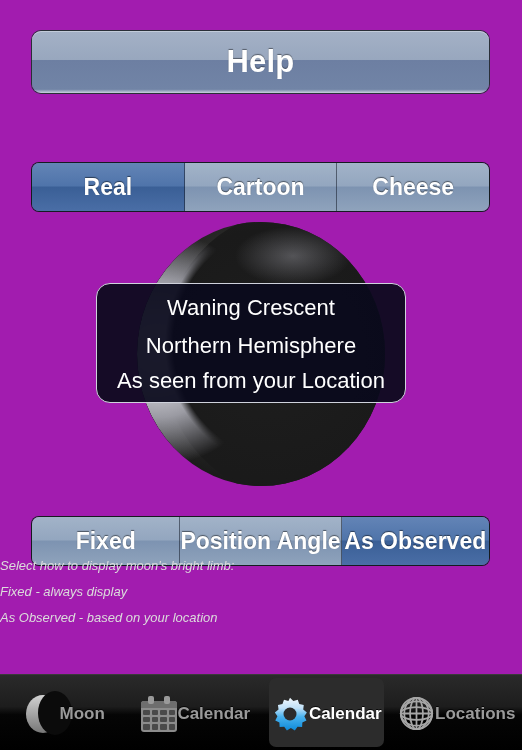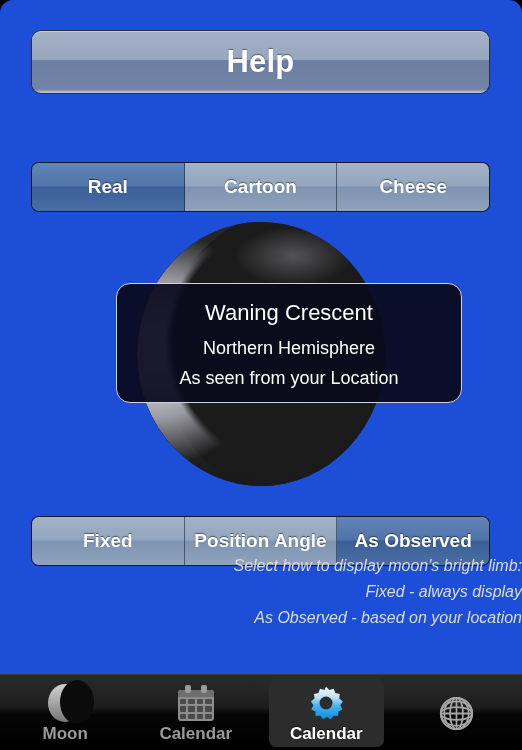--- a/index.html
+++ b/index.html
@@ -2,21 +2,21 @@
 <html><head>
 <meta charset="utf-8">
 <style>
   * { margin:0; padding:0; box-sizing:border-box; }
   html,body {
     width:522px; height:750px;
     background:#000;
     font-family:"Liberation Sans", sans-serif;
     overflow:hidden;
   }
-  #app { position:relative; width:522px; height:750px; background:#1d4ed8;border-radius:13px; }
+  #app { position:relative; width:522px; height:750px; background:#a21caf; }
 
   
   .help-btn{
     position:absolute; left:32px; top:31px; width:457px; height:62px;
     border-radius:9px;
     background:linear-gradient(to bottom,#a4b1c6 0%,#98a7be 46%,#6d7fa2 47%,#7184a6 94%,#c9d2de 100%);
     box-shadow:0 1px 0 rgba(255,255,255,.35) inset, 0 0 0 1px #2a2f38;
     display:flex; align-items:center; justify-content:center;
     cursor:pointer;
   }
@@ -29,21 +29,21 @@
   
   .seg{
     position:absolute; left:32px; width:457px; height:48px;
     border-radius:7px; overflow:hidden; display:flex;
     box-shadow:0 0 0 1px #161a20, 0 1px 0 rgba(255,255,255,.18) inset;
   }
   .seg.top{ top:163px; }
   .seg.bottom{ top:493px;margin-top:24px; }
   .seg-item{
     flex:1; display:flex; align-items:center; justify-content:center;
-    color:#fff; font-size:19px; font-weight:bold;
+    color:#fff; font-size:23px; font-weight:bold;
     text-shadow:0 -1px 1px rgba(0,0,0,.5);
     border-right:1px solid rgba(20,28,40,.55);
     background:linear-gradient(to bottom,#a2b3c8 0%,#93a6bf 48%,#7d93b1 50%,#8fa3bc 100%);
     cursor:pointer; white-space:nowrap;
   }
   .seg-item:last-child{ border-right:none; }
   .seg-item.selected{
     background:linear-gradient(to bottom,#6384b6 0%,#4f74aa 48%,#3a5f96 50%,#4a6ea6 100%);
   }
 
@@ -74,47 +74,47 @@
     border-radius:50%;
     background:radial-gradient(circle at 42% 50%, #1e1e1e 0%, #1a1a1a 60%, rgba(20,20,20,.2) 100%);
   }
   .glow-top{
     position:absolute; left:40%; top:2%; width:46%; height:22%;
     background:radial-gradient(ellipse at center, rgba(190,190,200,.35) 0%, rgba(0,0,0,0) 72%);
   }
 
   
   .info-box{
-    position:absolute; left:116px; top:283px; width:346px; height:120px;
+    position:absolute; left:96px; top:283px; width:310px; height:120px;
     background:rgba(10,10,28,.93);
     border:1px solid #cfd2dc; border-radius:14px;
     display:flex; flex-direction:column; align-items:center; justify-content:center;
     padding-top:2px;
   }
   .info-title{ color:#fff; font-size:22px; margin-bottom:12px; }
-  .info-line{ color:#fff; font-size:18px; margin-bottom:9px; }
+  .info-line{ color:#fff; font-size:22px; margin-bottom:9px; }
   .info-line:last-child{ margin-bottom:0; }
 
   
   .desc{
     position:absolute; left:0; top:553px; width:522px;
-    text-align:right; color:#dcdcdc;
-    font-style:italic; font-size:16px; line-height:26px;
+    text-align:left; color:#dcdcdc;
+    font-style:italic; font-size:13px; line-height:26px;
   }
 
   
   .tabbar{
     position:absolute; left:0; top:674px; width:522px; height:76px;
     background:linear-gradient(to bottom,#2a2a2a 0%,#1d1d1d 42%,#050505 53%,#000 100%);
     border-top:1px solid #3a3a3a;
     display:flex;
   }
   .tab{
     flex:1; position:relative;
-    display:flex; flex-direction:column; align-items:center; justify-content:center;
+    display:flex; align-items:center; justify-content:center;
     cursor:pointer; padding-top:2px;
   }
   .tab .box{
     position:absolute; left:8px; right:8px; top:3px; bottom:3px;
     border-radius:7px; background:transparent;
   }
   .tab.active .box{ background:#2c2c2c; }
   .tab .icon{ position:relative; height:40px; display:flex; align-items:center; justify-content:center; }
   .tab .tlabel{
     position:relative; margin-top:1px;
@@ -275,16 +275,17 @@
             <circle cx="20" cy="20" r="17"></circle>
             <ellipse cx="20" cy="20" rx="7" ry="17"></ellipse>
             <ellipse cx="20" cy="20" rx="13.2" ry="17"></ellipse>
             <line x1="20" y1="3" x2="20" y2="37"></line>
             <line x1="3" y1="20" x2="37" y2="20"></line>
             <ellipse cx="20" cy="20" rx="17" ry="7"></ellipse>
             <ellipse cx="20" cy="20" rx="17" ry="13.2"></ellipse>
           </g>
         </svg>
       </div>
+      <div class="tlabel">Locations</div>
     </div>
 
   </div>
 </div>
 
 </body></html>

